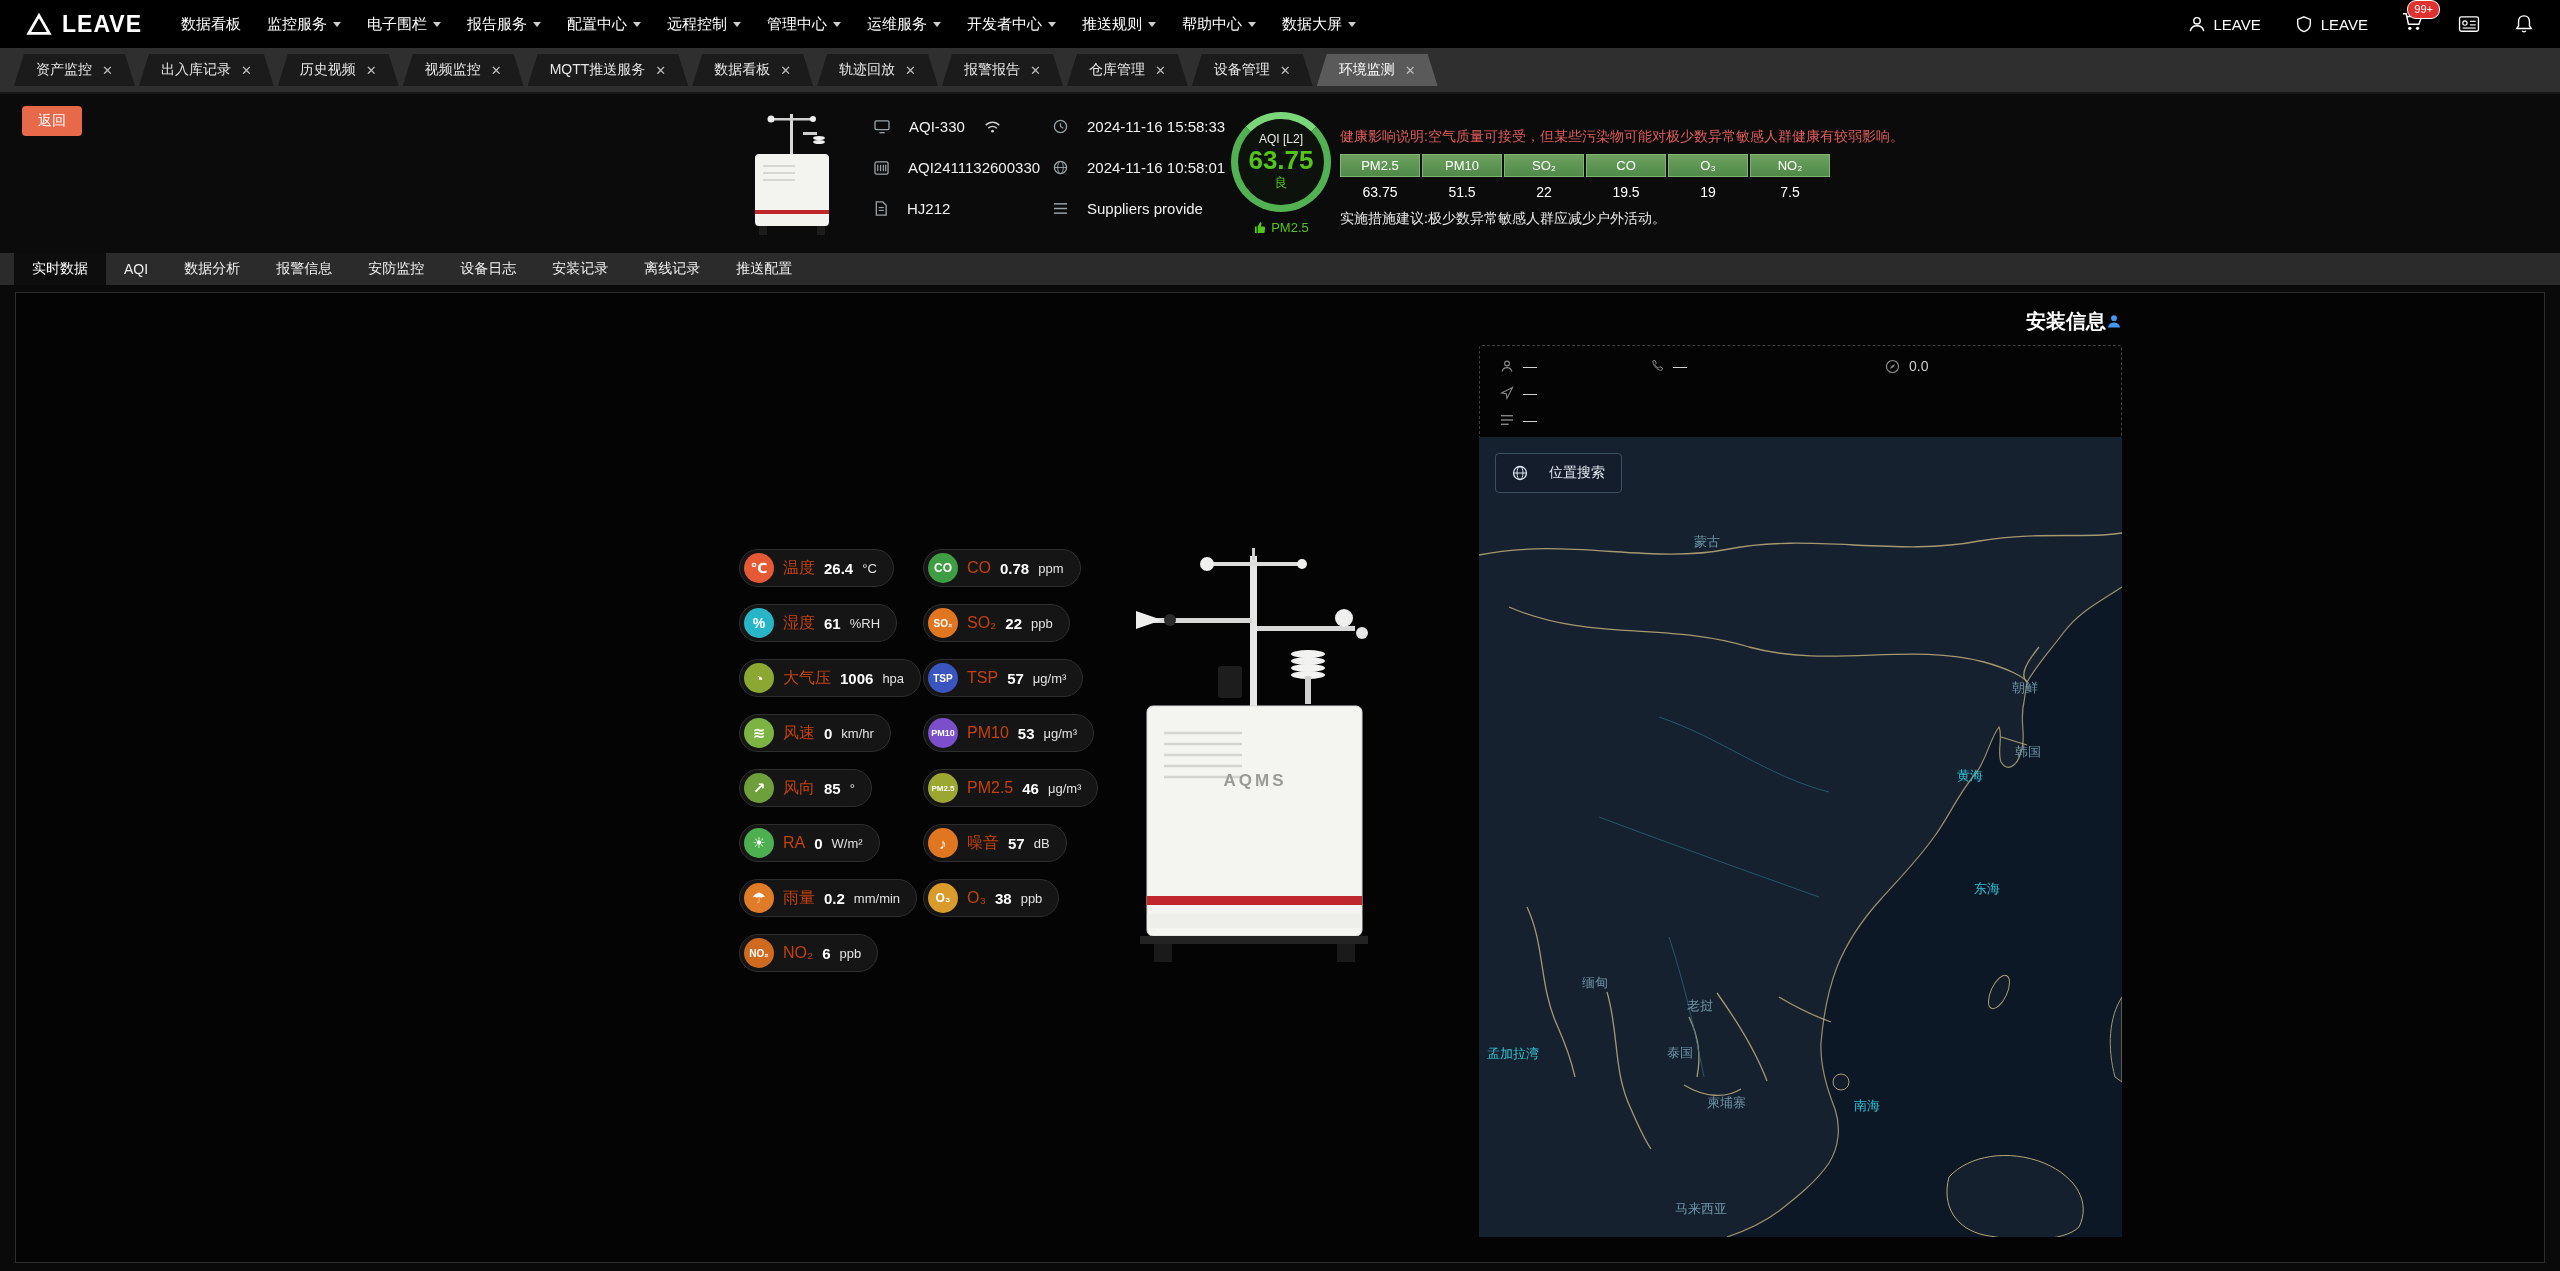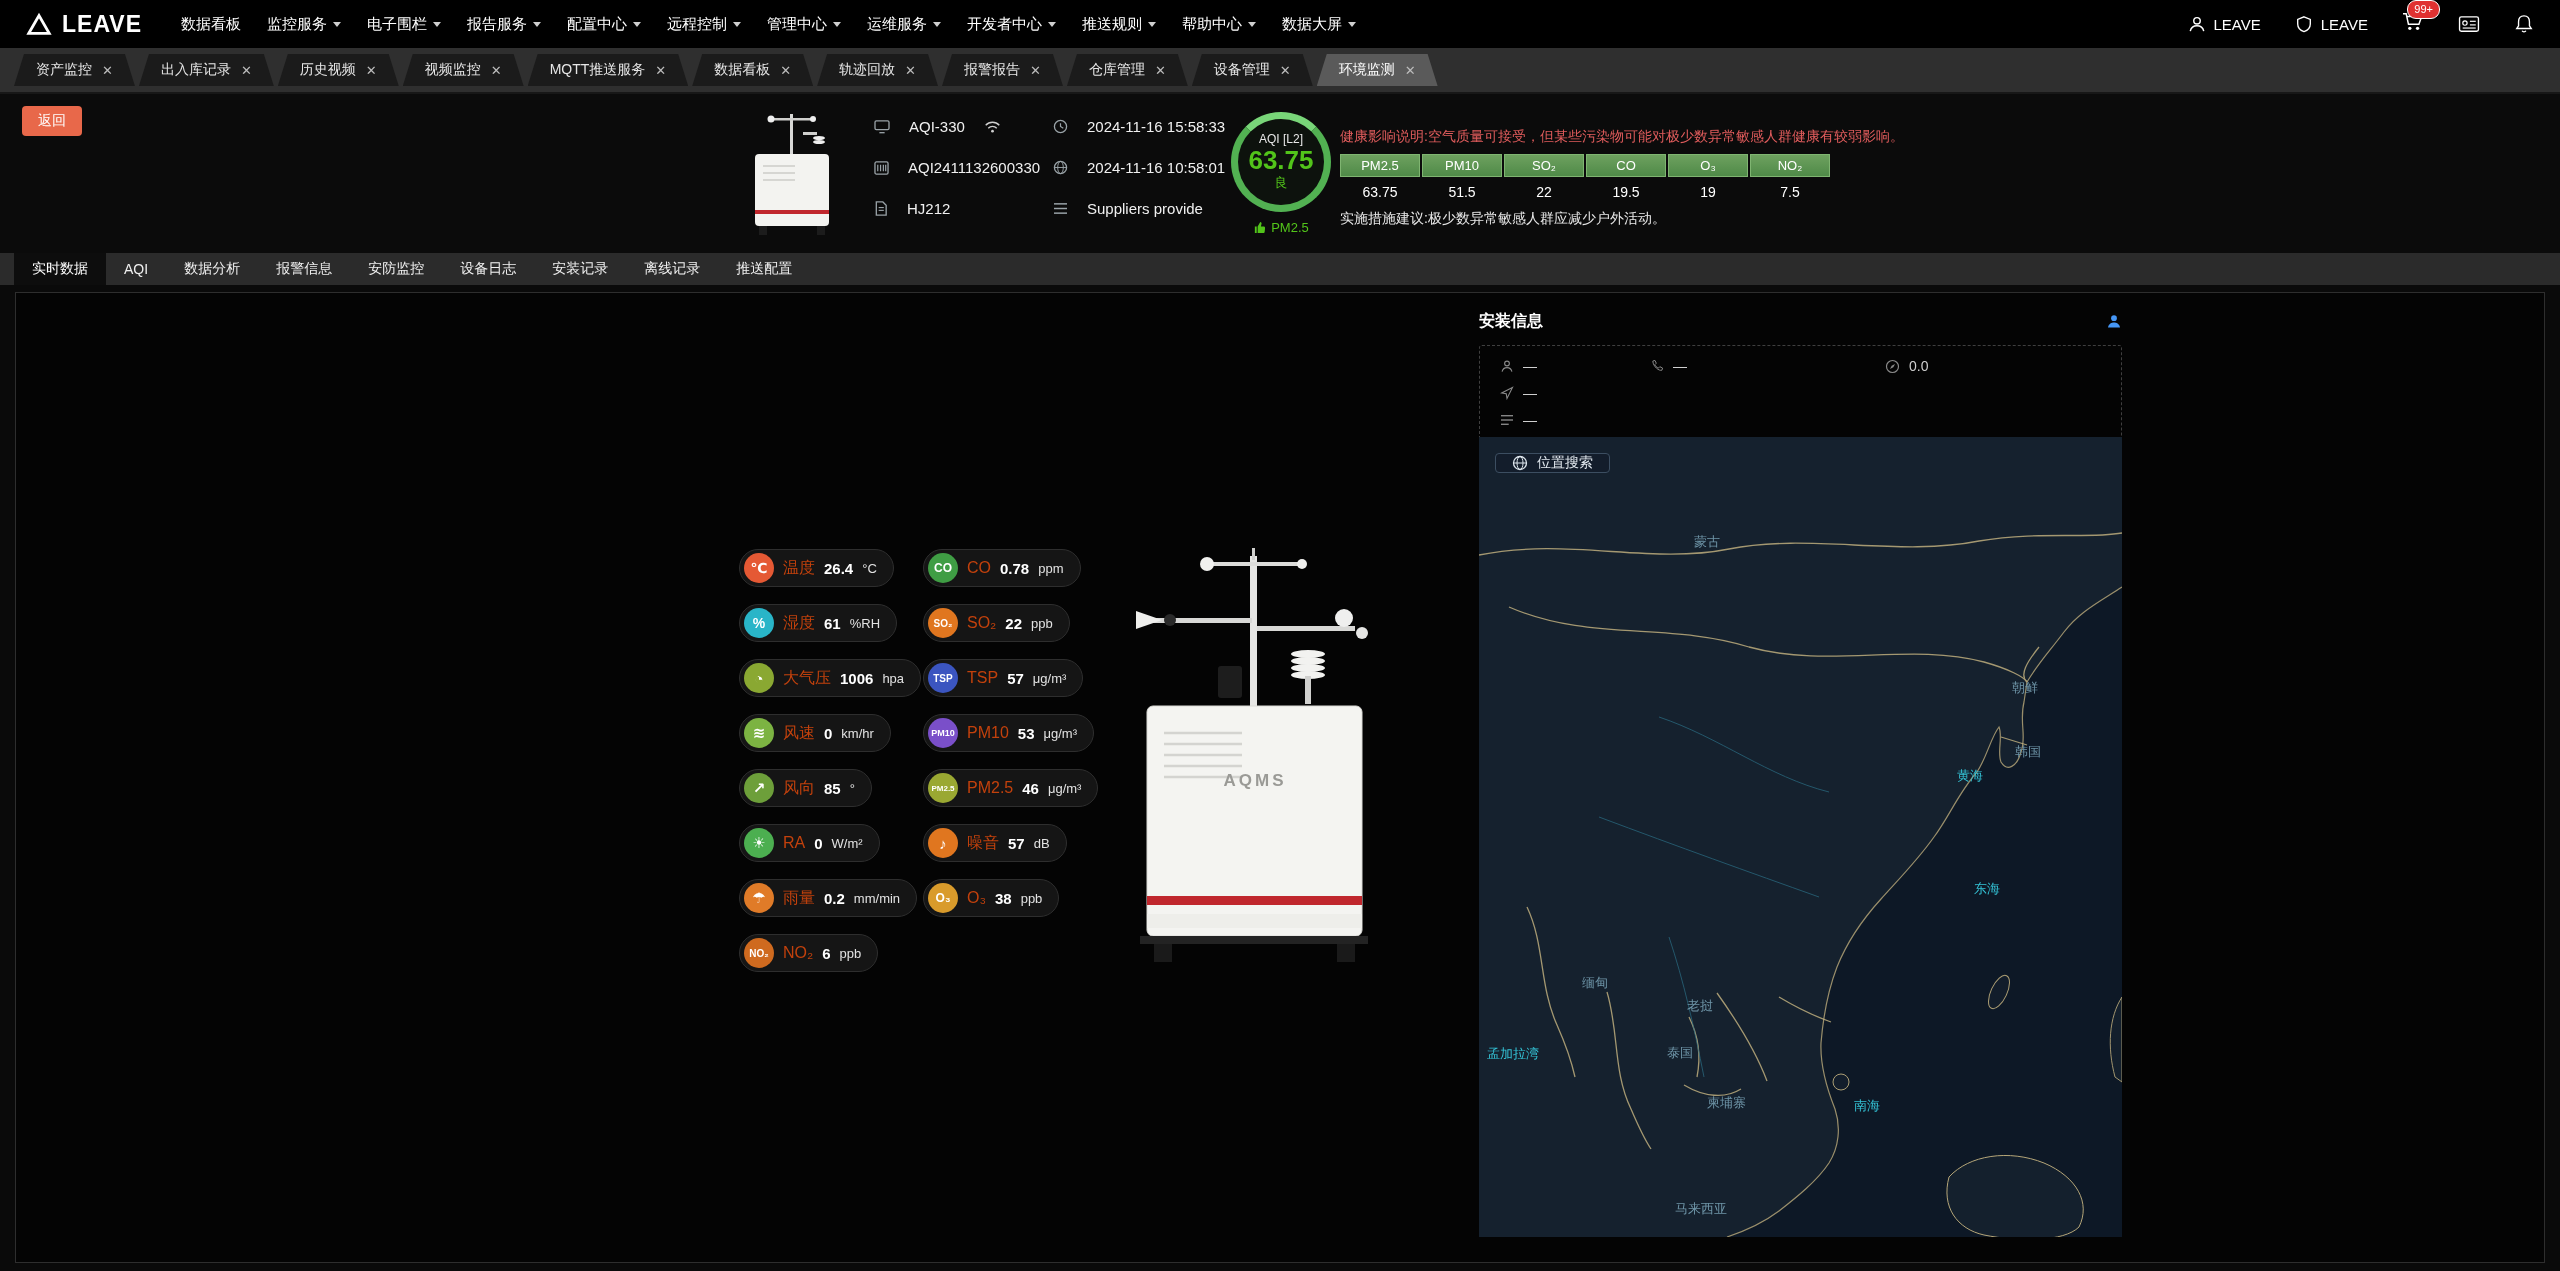--- a/index.html
+++ b/index.html
@@ -80,40 +80,40 @@
   .pill .icon { width:30px; height:30px; min-width:30px; border-radius:50%; display:flex;
     align-items:center; justify-content:center; color:#fff; font-weight:bold; }
   .pill .label { font-size:16px; color:#c2410c; }
   .pill .val { font-size:15px; font-weight:bold; color:#fff; }
   .pill .unit { font-size:13px; color:#e2e2e2; }
 
   .device-figure { position:absolute; left:1076px; top:255px; width:326px; height:420px; }
 
   
   .install { position:absolute; left:1463px; top:16px; width:643px; }
-  .install-title { text-align:center; font-size:16px; font-weight:bold; color:#fff;
-    display:flex; align-items:center; justify-content:space-between; gap:12px; height:24px; }
+  .install-title { text-align:center; font-size:20px; font-weight:bold; color:#fff;
+    display:flex; align-items:center; justify-content:flex-end; gap:0; height:24px; }
   .install-box { margin-top:12px; border:1px dashed #3f3f3f; border-radius:3px;
     padding:12px 20px; height:96px; display:flex; flex-direction:column; justify-content:space-between; }
   .install-row { display:flex; align-items:center; }
   .ifield { display:flex; align-items:center; gap:9px; }
   .ifield i { font-style:normal; color:#cfcfcf; font-size:14px; }
   .ifield.f1 { width:150px; }
   .ifield.f2 { width:235px; }
 
   .map { position:absolute; left:1463px; top:144px; width:643px; height:800px; background:#0d1826;
     overflow:hidden; }
   .map svg.geo { position:absolute; left:0; top:0; }
   .map-label-layer { position:absolute; inset:0; pointer-events:none;border-radius:23px; }
   .map-label { position:absolute; font-size:13px; white-space:nowrap; }
   .map-label.country { color:#6e95a8; }
   .map-label.sea { color:#34c3d6; }
-  .map-search { position:absolute; left:16px; top:16px; height:20px; background:rgba(19,29,43,0.92);
+  .map-search { position:absolute; left:16px; top:16px; height:40px; background:rgba(19,29,43,0.92);
     border:1px solid #3c4e61; border-radius:4px; color:#e2e9ef; display:flex; align-items:center;
-    gap:9px; padding:4px 16px; font-size:14px; cursor:pointer; }
+    gap:21px; padding:4px 16px; font-size:14px; cursor:pointer; }
 </style>
 </head>
 <body>
 
 <div class="navbar">
   <div class="logo">
     <svg width="26" height="24" viewBox="0 0 28 24">
       <path d="M3 22 L14 3 L25 22 Z" fill="none" stroke="#fff" stroke-width="3"></path>
     </svg>
     <span>LEAVE</span>

